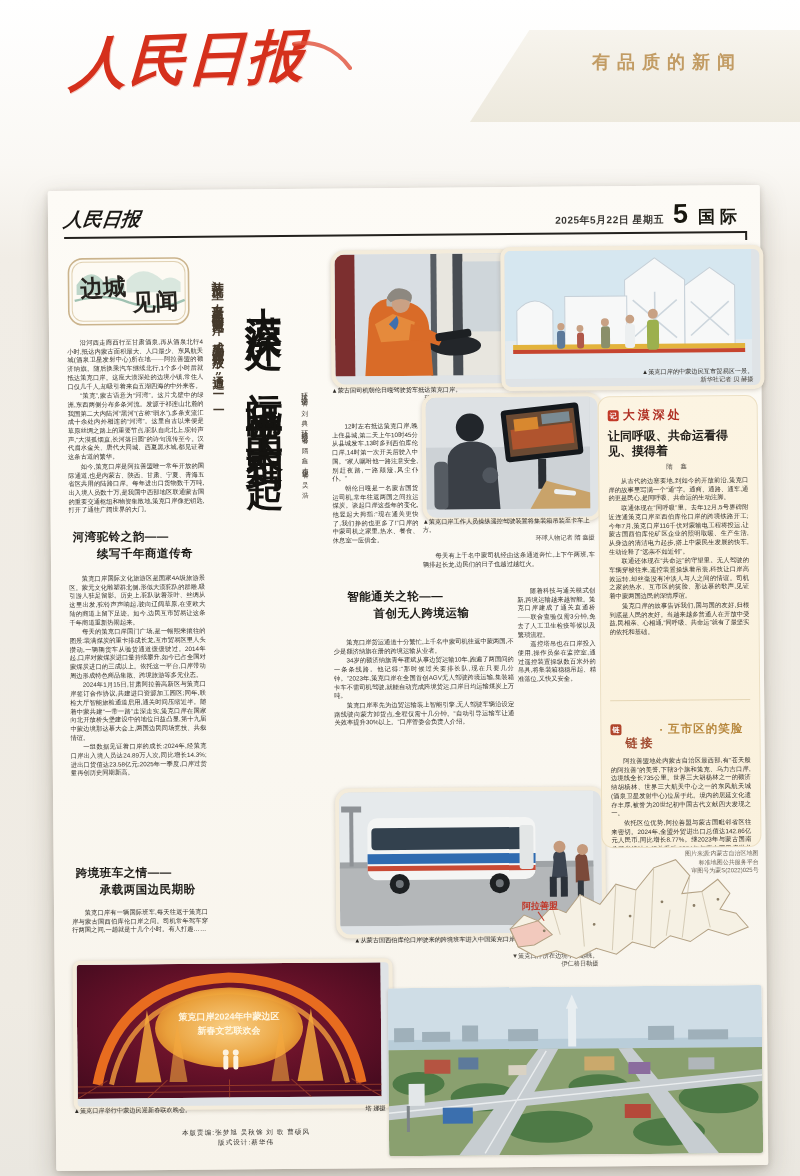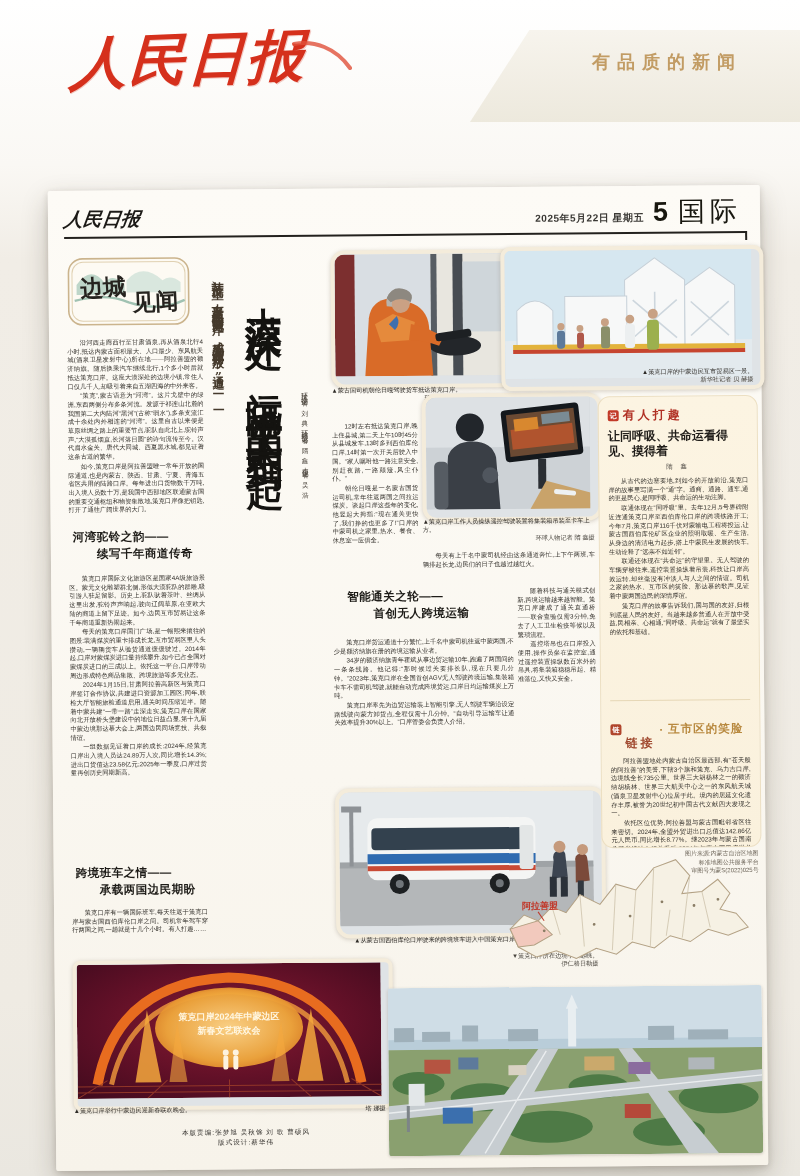--- a/index.html
+++ b/index.html
@@ -30,21 +30,21 @@
   
   .pagehead{position:absolute;left:16px;right:14px;top:8px;height:38px;
     border-bottom:2px solid #23211e;}
   .pagehead::after{content:"";position:absolute;right:-1px;top:100%;height:9px;
     border-right:2px solid #23211e;}
   .ph-logo{position:absolute;left:0;bottom:4px;font-family:"DejaVu Serif",serif;
     font-style:italic;font-weight:bold;font-size:19px;color:#1c1a17;transform:skewX(-8deg);}
   .ph-right{position:absolute;right:4px;bottom:2px;display:flex;align-items:baseline;gap:9px;}
   .ph-date{font-size:10px;color:#3a3834;font-weight:bold;letter-spacing:.5px;}
   .ph-num{font-size:27px;font-weight:900;color:#18170f;letter-spacing:1px;}
-  .ph-sec{font-size:27px;font-weight:400;color:#18170f;letter-spacing:5px;}
+  .ph-sec{font-size:17px;font-weight:700;color:#18170f;letter-spacing:5px;}
   
   .t6{font-size:6.3px;line-height:8.7px;color:#34312c;text-align:justify;}
   .t6 p{margin:0 0 1px 0;text-indent:2em;}
   .shead{font-size:11.5px;font-weight:900;color:#1e1c18;line-height:17px;letter-spacing:.5px;}
   .shead .l1{padding-left:4px;}
   .shead .l2{padding-left:28px;}
   .cap{font-size:6.2px;line-height:8.4px;color:#2e2b27;}
   .cap .credit{text-align:right;color:#4a463f;}
   
   .vtext{writing-mode:vertical-rl;text-orientation:upright;}
@@ -281,21 +281,21 @@
       </svg>
     </div>
     <div class="abs cap" style="left:500px;top:182px;width:204px;text-align:right;z-index:5;">
       <div>▲策克口岸的中蒙边民互市贸易区一景。</div>
       <div class="credit">新华社记者 贝 赫摄</div>
     </div>
 
     <div class="abs panel" style="left:548px;top:210px;width:160px;height:452px;">
       <div class="tagrow">
         <span class="tagicon">记</span>
-        <span class="taglabel">有人打趣</span>
+        <span class="taglabel">大漠深处</span>
       </div>
       <div class="notes-title">让同呼吸、共命运看得见、摸得着</div>
       <div class="notes-author">隋 鑫</div>
       <div class="t6" style="height:216px;overflow:hidden;">
           <p>从古代的边塞要地,到如今的开放前沿,策克口岸的故事里写满一个“通”字。通商、通路、通车,通的更是民心,是同呼吸、共命运的生动注脚。</p>
           <p>联通体现在“同呼吸”里。去年12月,5号界碑附近连通策克口岸至西伯库伦口岸的跨境铁路开工;今年7月,策克口岸116千伏对蒙输电工程将投运,让蒙古国西伯库伦矿区企业的照明取暖、生产生活,从身边的清洁电力起步,搭上中蒙民生发展的快车,生动诠释了“远亲不如近邻”。</p>
           <p>联通还体现在“共命运”的守望里。无人驾驶的车辆穿梭往来,遥控装置操纵着吊装,科技让口岸高效运转,却丝毫没有冲淡人与人之间的情谊。司机之家的热水、互市区的笑脸、那达慕的歌声,见证着中蒙两国边民的深情厚谊。</p>
           <p>策克口岸的故事告诉我们,国与国的友好,归根到底是人民的友好。当越来越多普通人在开放中受益,民相亲、心相通,“同呼吸、共命运”就有了最坚实的依托和基础。</p>
         </div>
       <div class="divline"></div>

